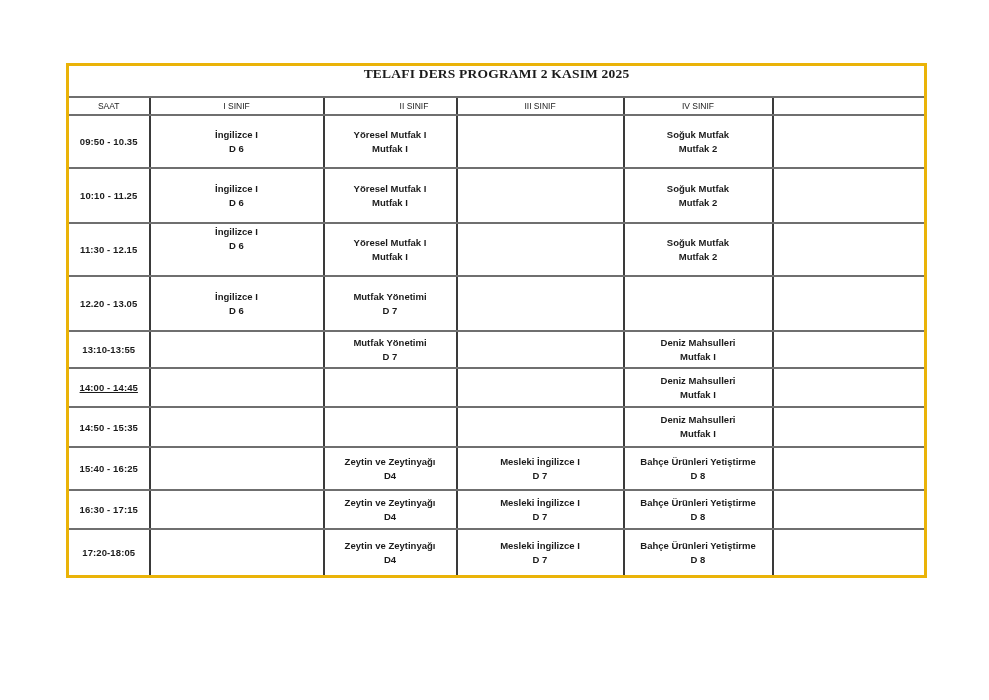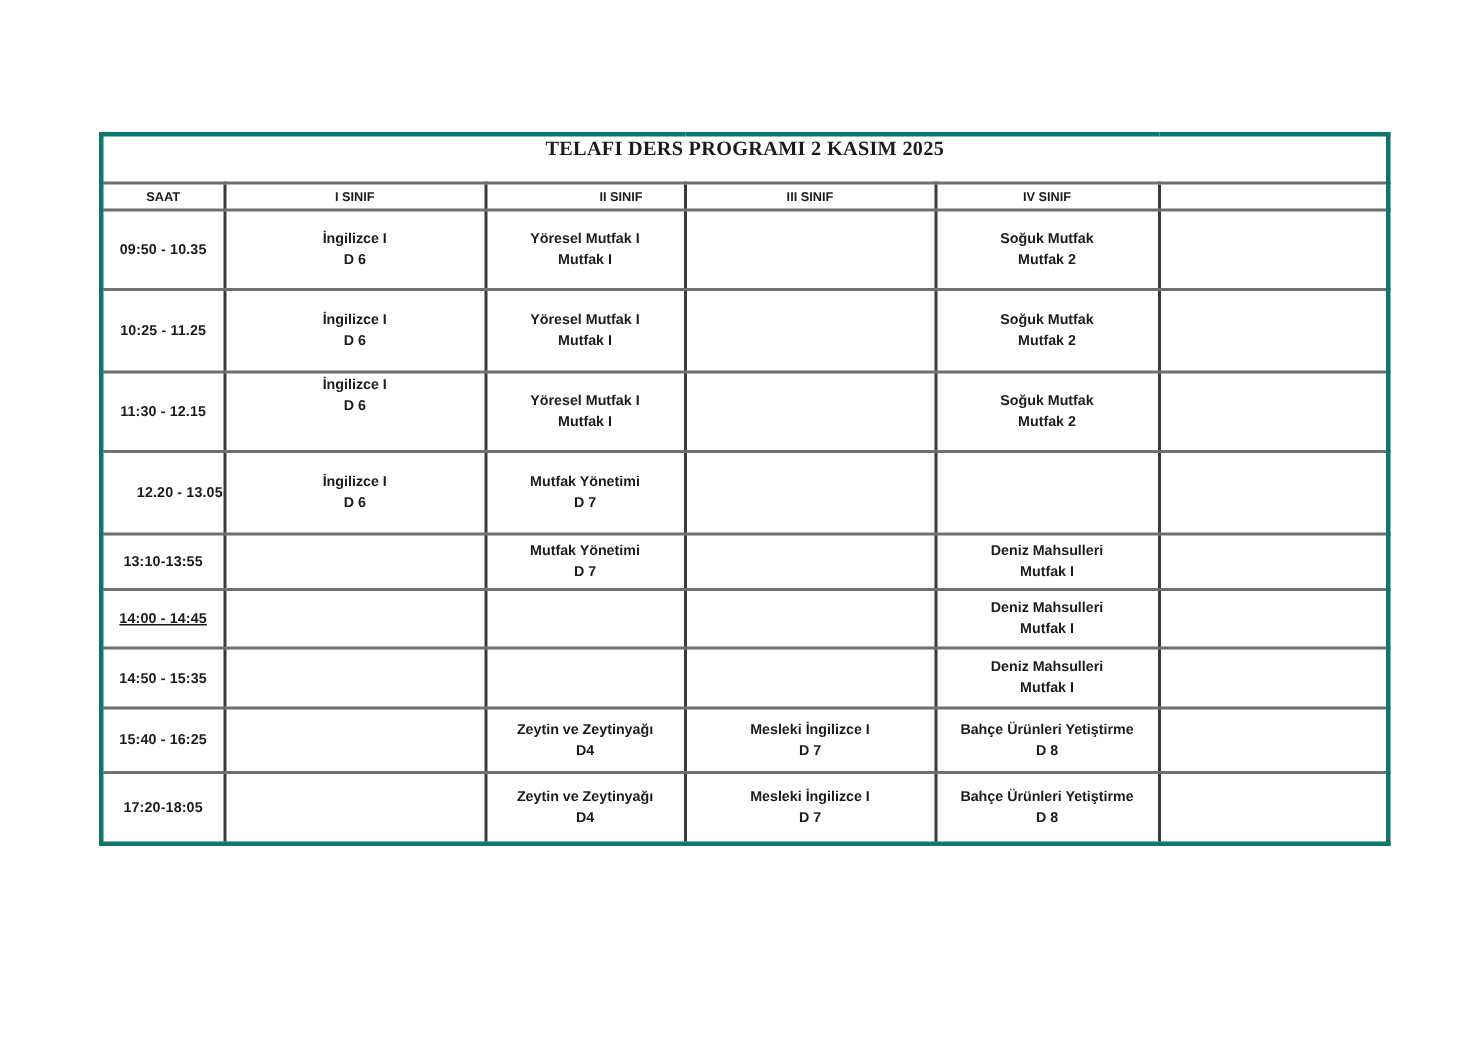--- a/index.html
+++ b/index.html
@@ -19,23 +19,22 @@
   }
   .sched-wrap {
     position: absolute;
     left: 66px;
     top: 63px;
   }
   table.sched {
     border-collapse: collapse;
     table-layout: fixed;
     width: 858px;
-    border: 3px solid #0f766e;
+    border: 3px solid #eab308;
     background: #ffffff;
-    margin-top: 25px;
   }
   table.sched td {
     border: 2px solid;
     border-top-color: #6f6f6f;
     border-bottom-color: #6f6f6f;
     border-left-color: #3a3a3a;
     border-right-color: #3a3a3a;
     padding: 0;
     overflow: hidden;
     color: #1b1b1b;
@@ -46,21 +45,21 @@
     font-family: "Liberation Serif", serif;
     font-weight: bold;
     font-size: 13.5px;
     letter-spacing: 0.2px;
     padding-top: 2px;
     border-bottom-color: #2a2a2a;
   }
   td.head-cell {
     text-align: center;
     vertical-align: middle;
-    font-weight: bold;
+    font-weight: normal;
     font-size: 8.5px;
     border-top-color: #2a2a2a;
     border-bottom-color: #4a4a4a;
   }
   td.time-cell {
     text-align: center;
     vertical-align: middle;
     font-weight: bold;
     font-size: 9.5px;
     letter-spacing: 0.1px;
@@ -116,21 +115,21 @@
               <div class="lesson-line">Mutfak I</div>
             </td>
             <td class="lesson-cell"></td>
             <td class="lesson-cell">
               <div class="lesson-line">Soğuk Mutfak</div>
               <div class="lesson-line">Mutfak 2</div>
             </td>
             <td class="lesson-cell"></td>
           </tr>
           <tr>
-            <td class="time-cell" style="height: 53px;">10:25 - 11.25</td>
+            <td class="time-cell" style="height: 53px;">10:10 - 11.25</td>
             <td class="lesson-cell">
               <div class="lesson-line">İngilizce I</div>
               <div class="lesson-line">D 6</div>
             </td>
             <td class="lesson-cell">
               <div class="lesson-line">Yöresel Mutfak I</div>
               <div class="lesson-line">Mutfak I</div>
             </td>
             <td class="lesson-cell"></td>
             <td class="lesson-cell">
@@ -150,21 +149,21 @@
               <div class="lesson-line">Mutfak I</div>
             </td>
             <td class="lesson-cell"></td>
             <td class="lesson-cell">
               <div class="lesson-line">Soğuk Mutfak</div>
               <div class="lesson-line">Mutfak 2</div>
             </td>
             <td class="lesson-cell"></td>
           </tr>
           <tr>
-            <td class="time-cell" style="height: 53px; text-align: right;">12.20 - 13.05</td>
+            <td class="time-cell" style="height: 53px;">12.20 - 13.05</td>
             <td class="lesson-cell">
               <div class="lesson-line">İngilizce I</div>
               <div class="lesson-line">D 6</div>
             </td>
             <td class="lesson-cell">
               <div class="lesson-line">Mutfak Yönetimi</div>
               <div class="lesson-line">D 7</div>
             </td>
             <td class="lesson-cell"></td>
             <td class="lesson-cell"></td>
@@ -201,20 +200,37 @@
             <td class="lesson-cell"></td>
             <td class="lesson-cell"></td>
             <td class="lesson-cell">
               <div class="lesson-line">Deniz Mahsulleri</div>
               <div class="lesson-line">Mutfak I</div>
             </td>
             <td class="lesson-cell"></td>
           </tr>
           <tr>
             <td class="time-cell" style="height: 41px;">15:40 - 16:25</td>
+            <td class="lesson-cell"></td>
+            <td class="lesson-cell">
+              <div class="lesson-line">Zeytin ve Zeytinyağı</div>
+              <div class="lesson-line">D4</div>
+            </td>
+            <td class="lesson-cell">
+              <div class="lesson-line">Mesleki İngilizce I</div>
+              <div class="lesson-line">D 7</div>
+            </td>
+            <td class="lesson-cell">
+              <div class="lesson-line">Bahçe Ürünleri Yetiştirme</div>
+              <div class="lesson-line">D 8</div>
+            </td>
+            <td class="lesson-cell"></td>
+          </tr>
+          <tr>
+            <td class="time-cell" style="height: 37px;">16:30 - 17:15</td>
             <td class="lesson-cell"></td>
             <td class="lesson-cell">
               <div class="lesson-line">Zeytin ve Zeytinyağı</div>
               <div class="lesson-line">D4</div>
             </td>
             <td class="lesson-cell">
               <div class="lesson-line">Mesleki İngilizce I</div>
               <div class="lesson-line">D 7</div>
             </td>
             <td class="lesson-cell">

